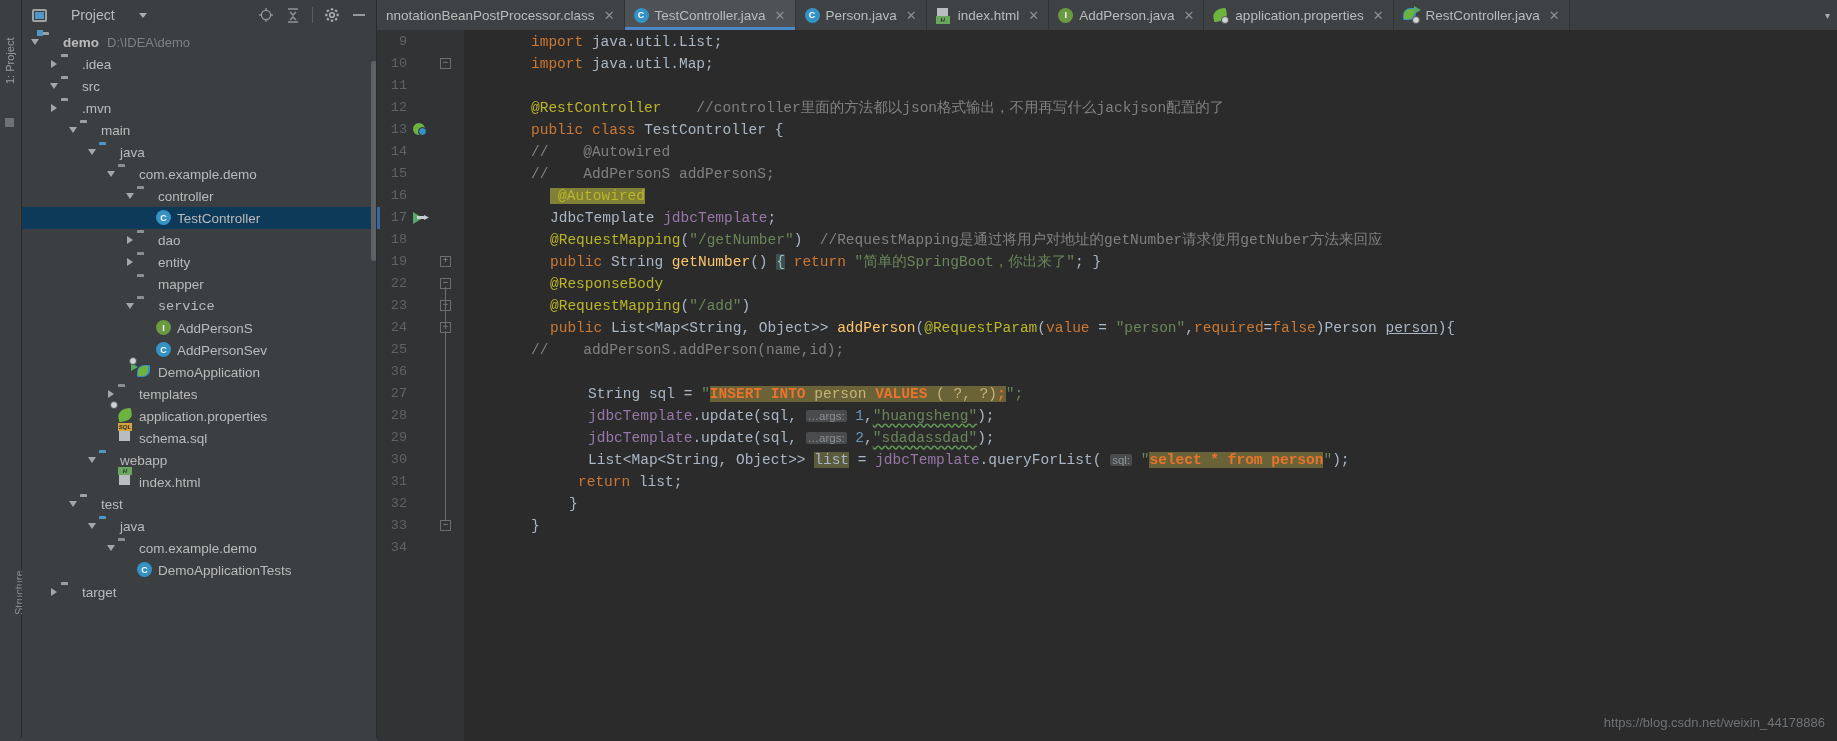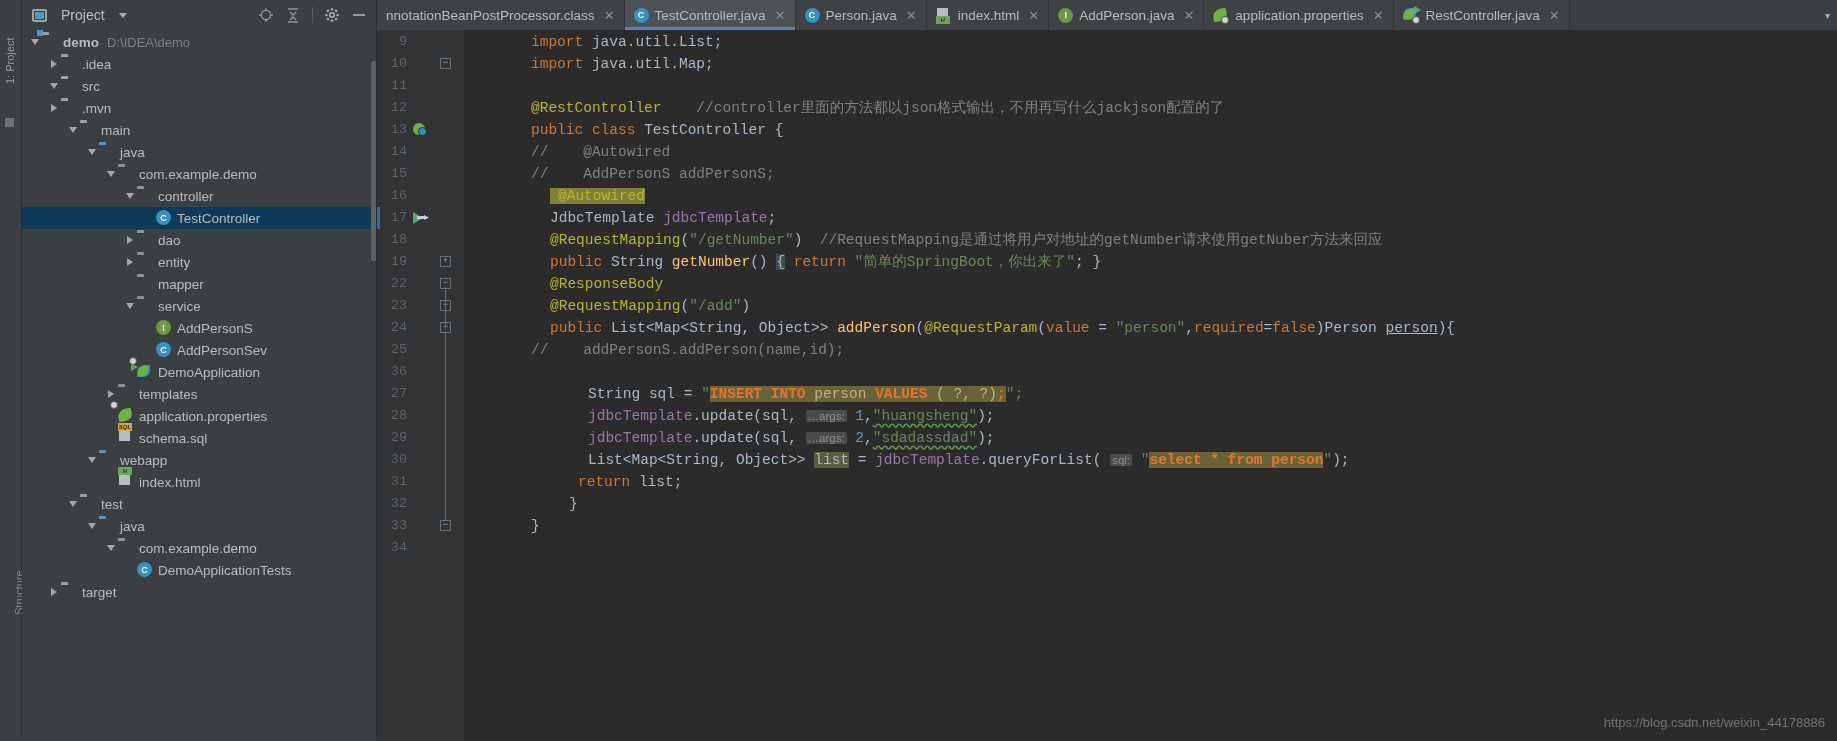--- a/index.html
+++ b/index.html
@@ -34,21 +34,21 @@
 
   
   .project-panel {
     position: absolute; left: 22px; top: 0; width: 355px; height: 741px;
     background: #3c3f41; display: flex; flex-direction: column;
   }
   .panel-header {
     height: 30px; display: flex; align-items: center;
     padding: 0 6px 0 10px; background: #3c3f41; flex: 0 0 30px;
   }
-  .panel-title-box { display: flex; align-items: center; gap: 14px; }
+  .panel-title-box { display: flex; align-items: center; gap: 24px; }
   .proj-icon {
     width: 15px; height: 13px; border: 2px solid #9fa3a6;
     border-radius: 2px; background: #3c3f41; position: relative;
   }
   .proj-icon:after {
     content: ""; position: absolute; left: 1px; top: 1px;
     width: 9px; height: 7px; background: #4e97c7;
   }
   .panel-title { color: #bbbbbb; font-size: 14px; }
   .caret-dn {
@@ -361,21 +361,21 @@
             <i class="tri-r"></i>
           </span>
           <span class="ic"><span class="pkg"></span></span>
           <span class="lbl">entity</span>
         </div>
         <div class="node" style="padding-left: 101px;">
           <span class="arrow"></span>
           <span class="ic"><span class="pkg"></span></span>
           <span class="lbl">mapper</span>
         </div>
-        <div class="node" style="padding-left: 101px;">
+        <div class="node" style="padding-left: 101px; font-family: Liberation Mono, monospace;">
           <span class="arrow">
             <i class="tri-d"></i>
           </span>
           <span class="ic"><span class="pkg"></span></span>
           <span class="lbl">service</span>
         </div>
         <div class="node" style="padding-left: 120px;">
           <span class="arrow"></span>
           <span class="ic">
             <span class="circ i">I</span>

